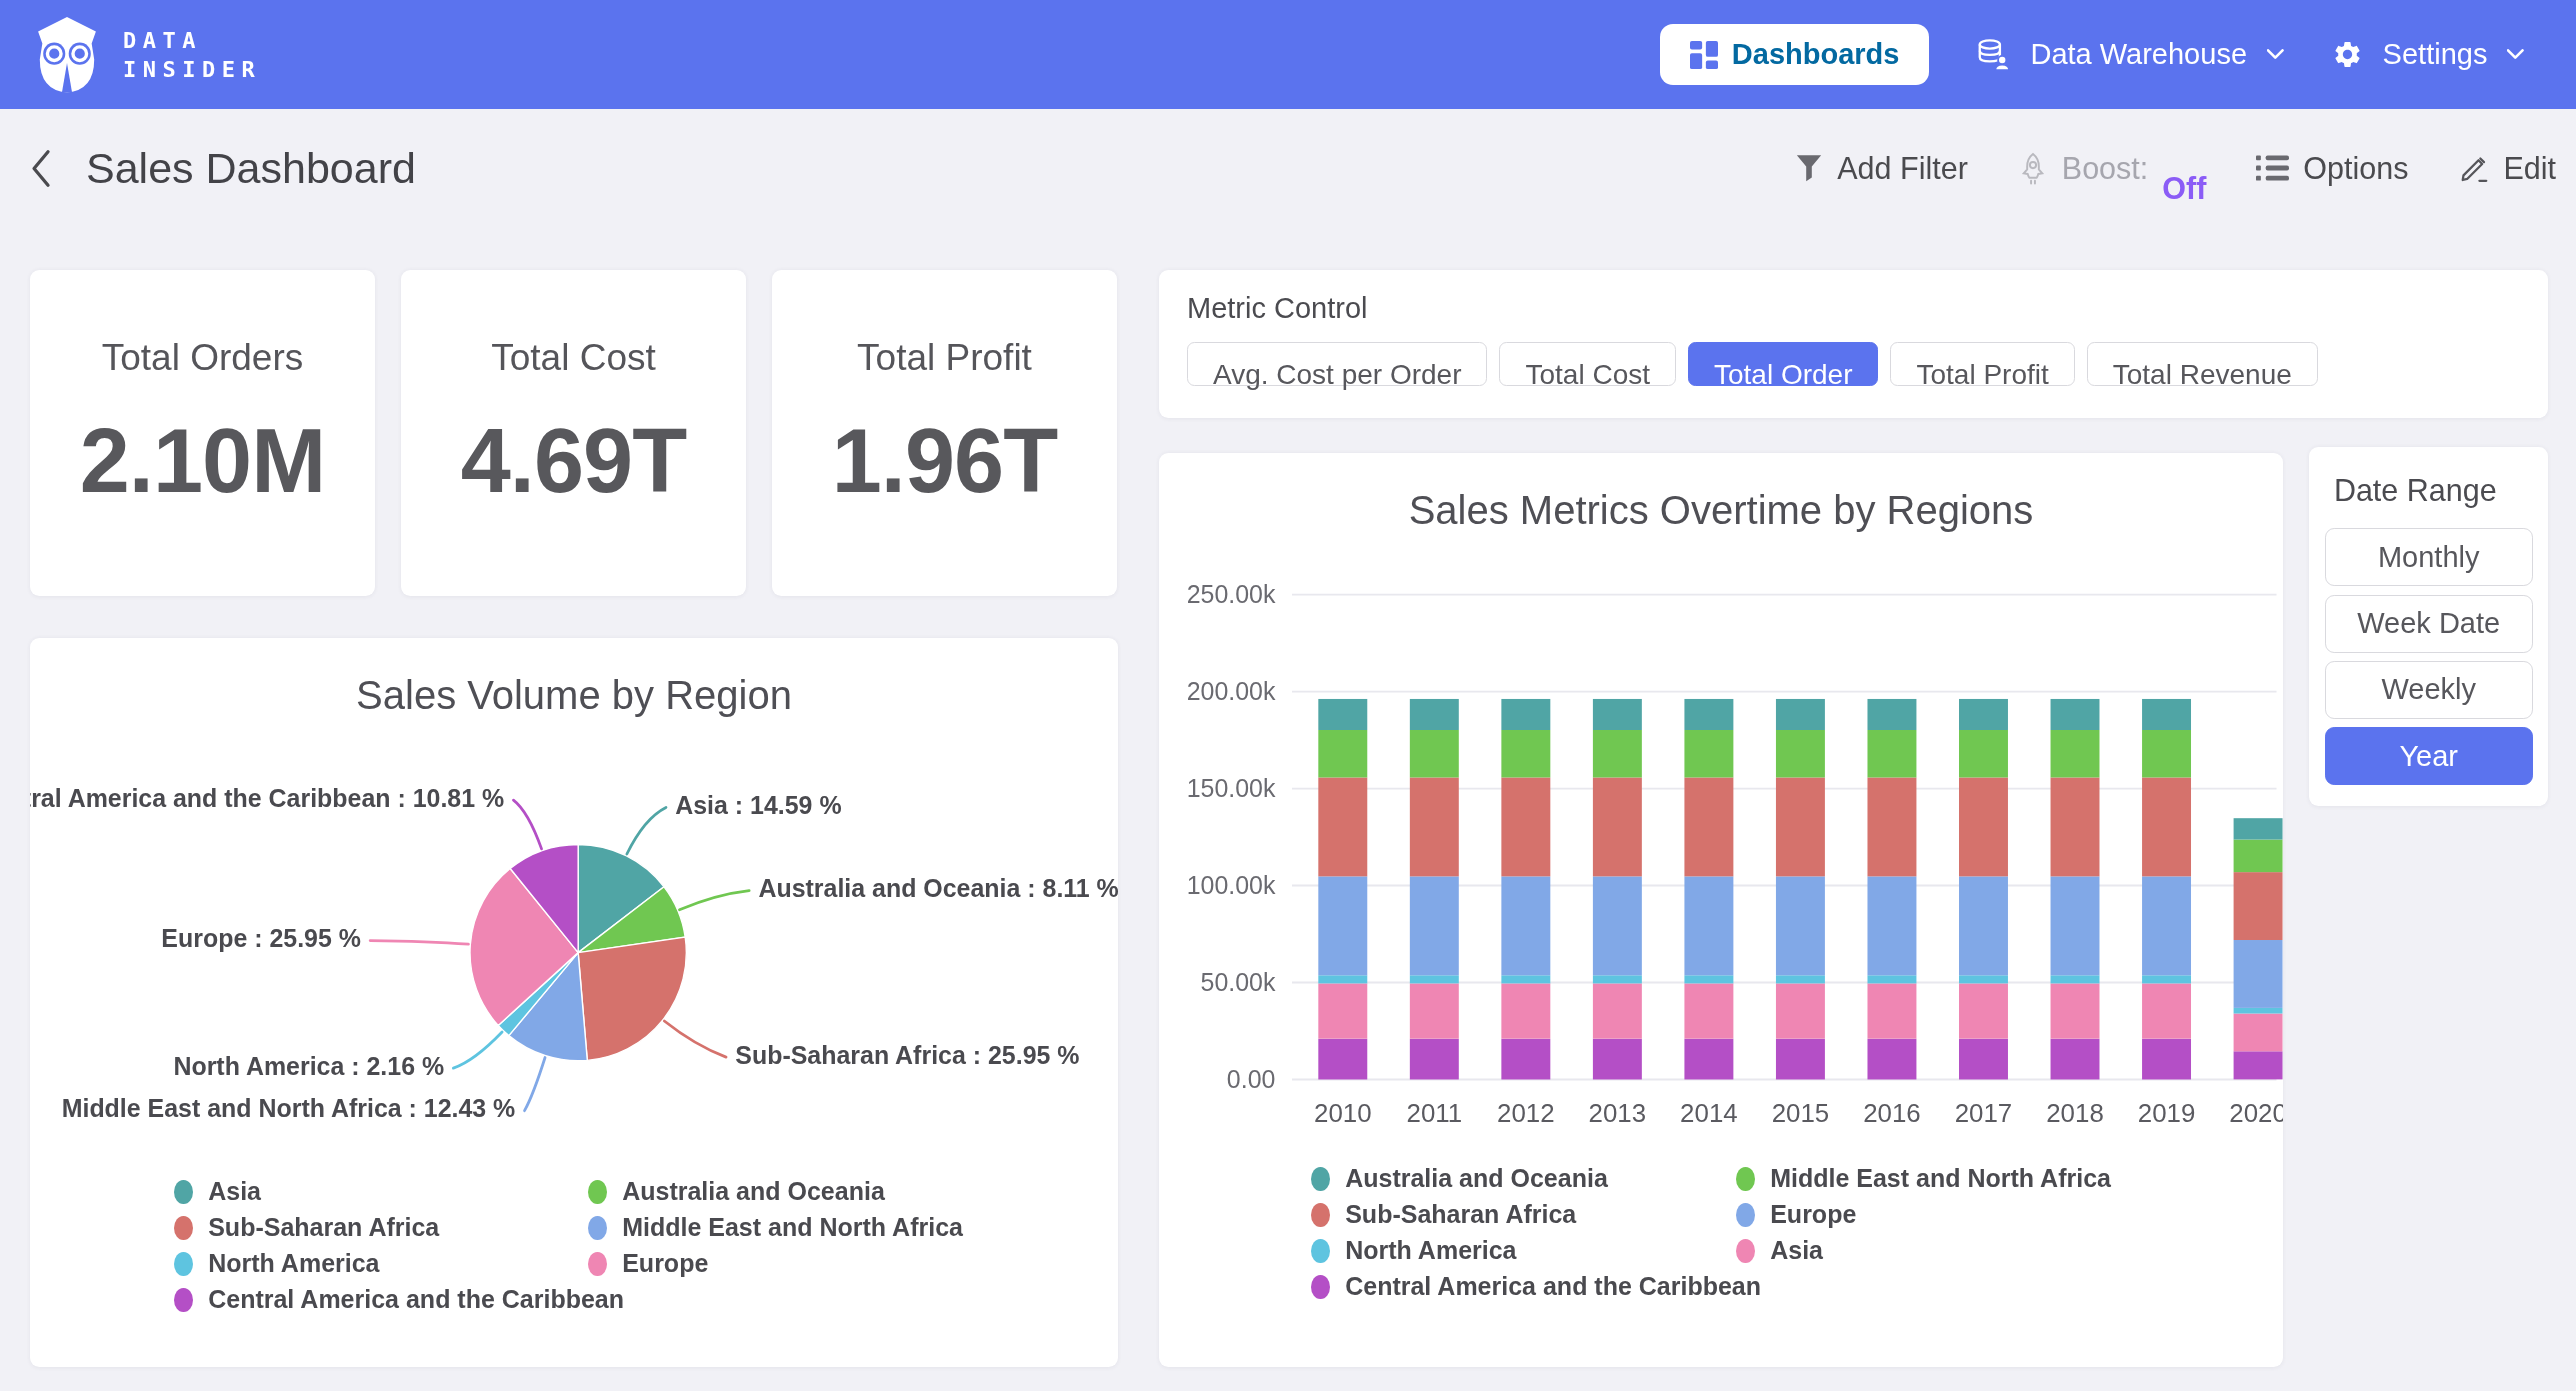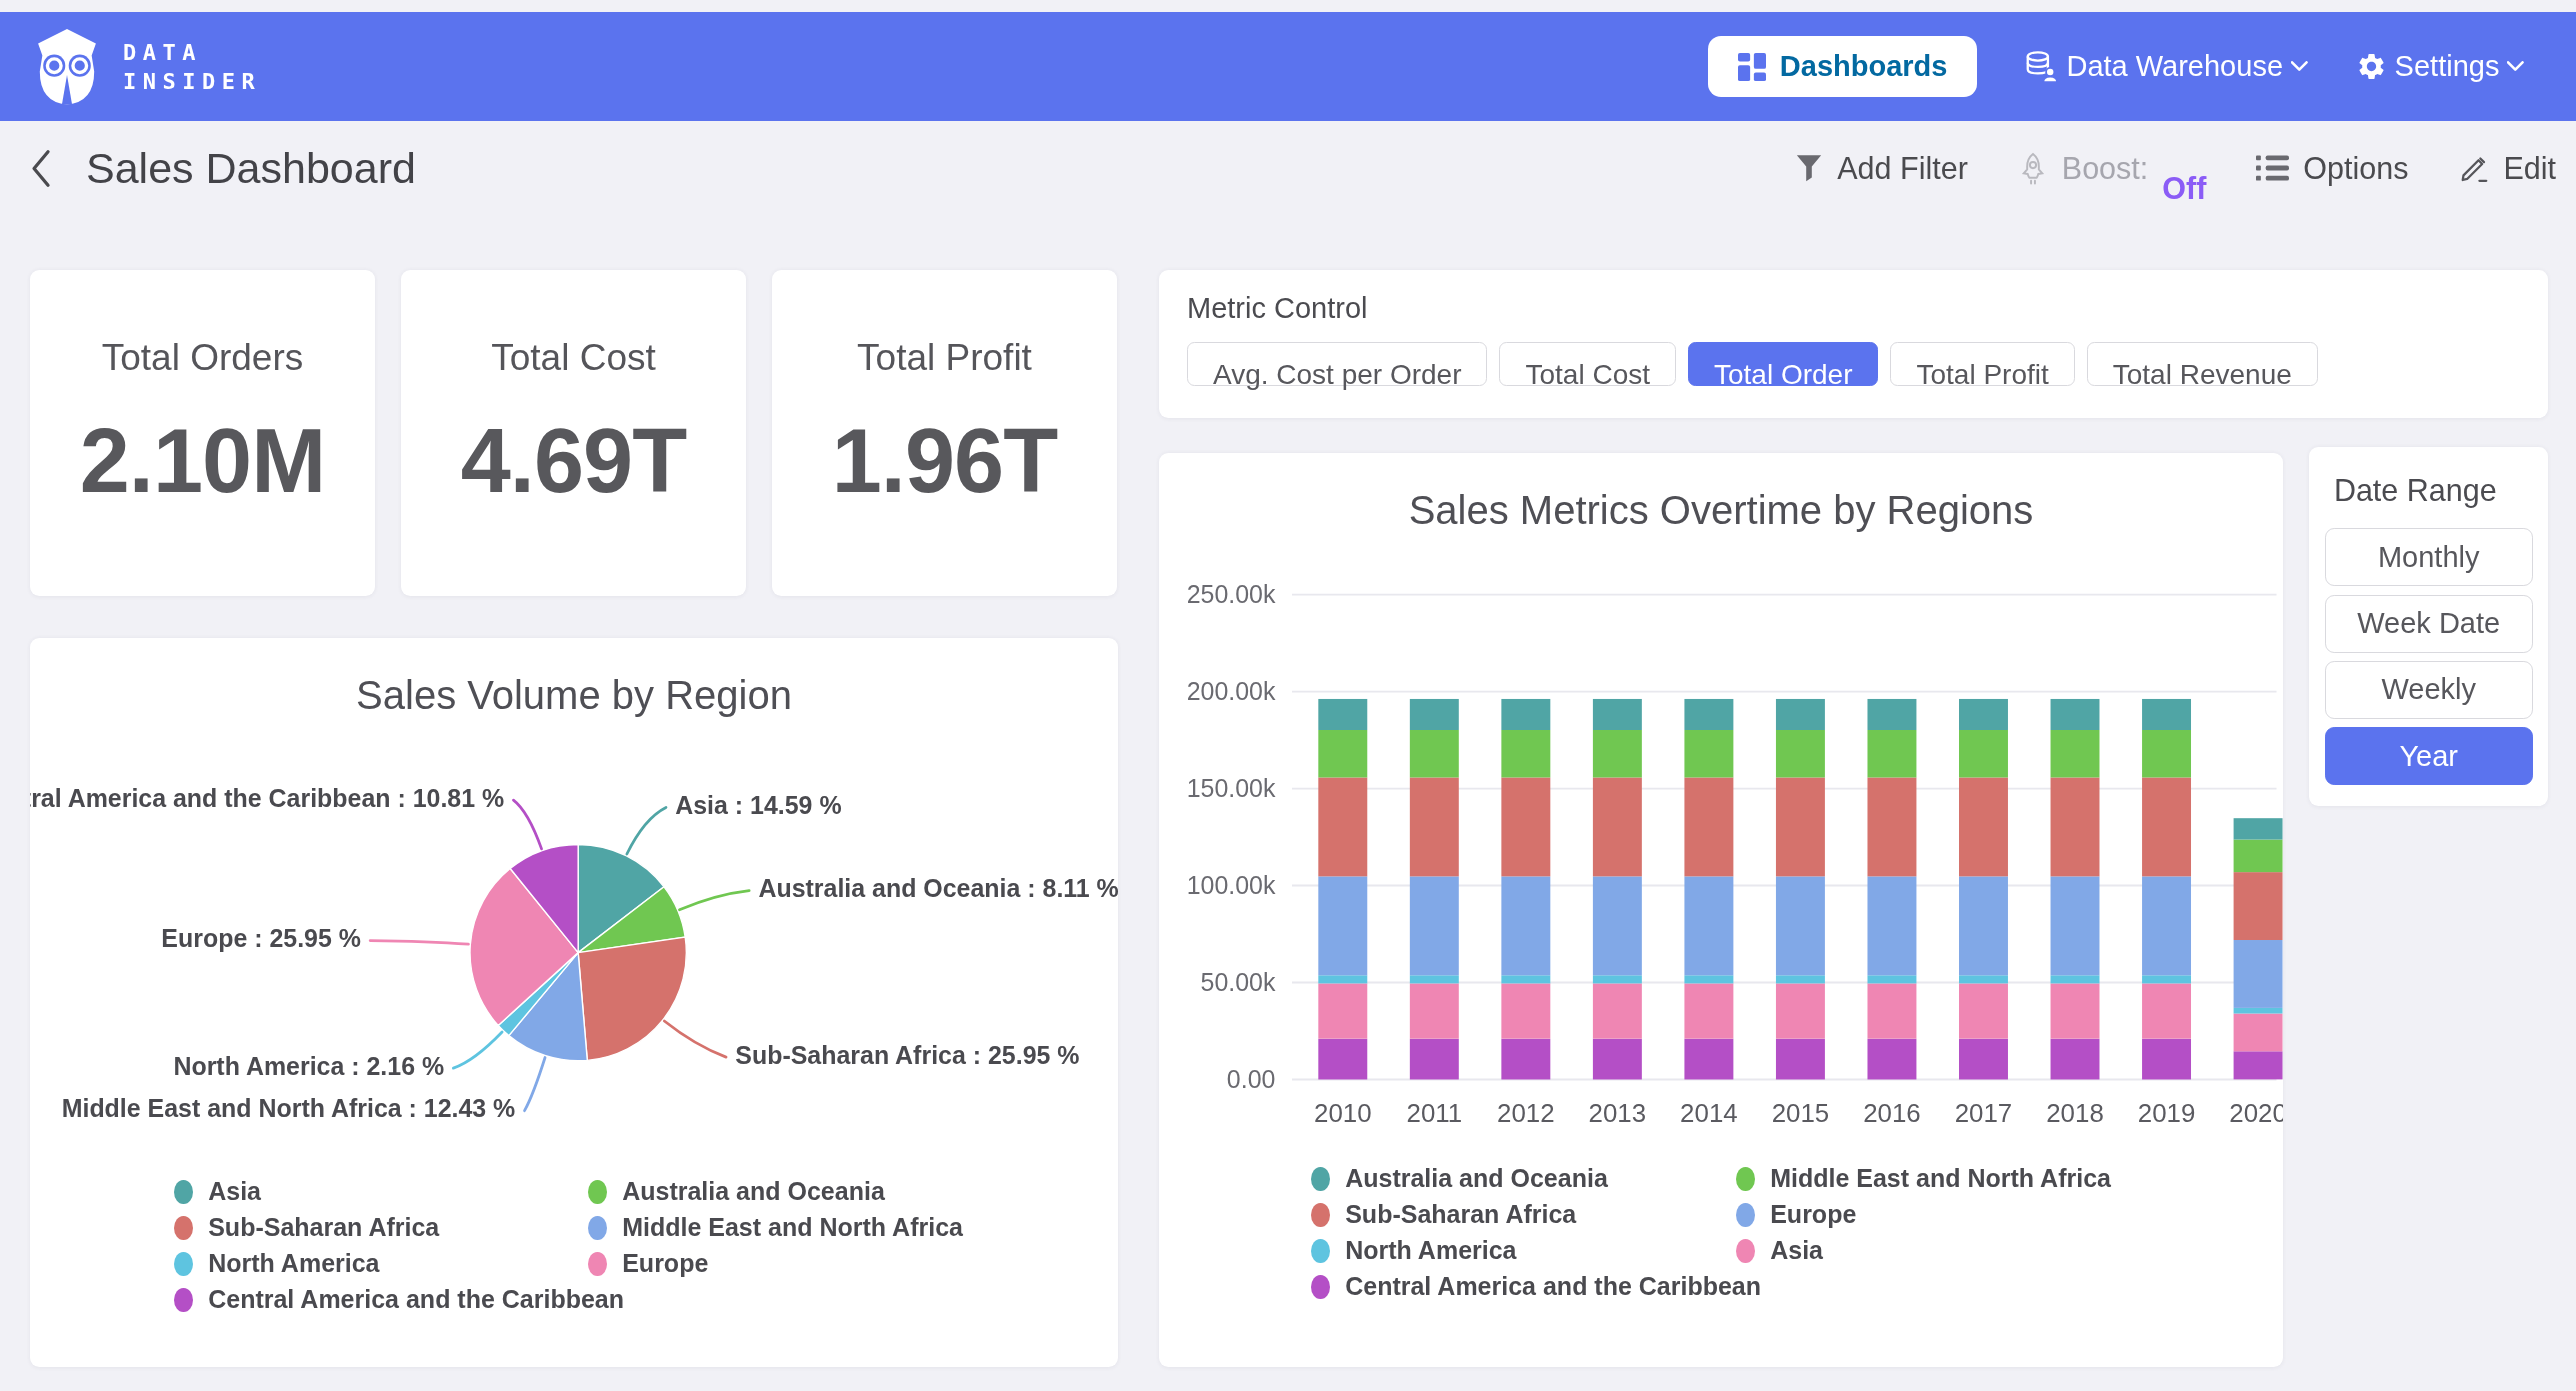--- a/index.html
+++ b/index.html
@@ -6,37 +6,37 @@
   html, body { width: 2576px; height: 1391px; overflow: hidden; }
   body {
     font-family: "Liberation Sans", "DejaVu Sans", sans-serif;
     background: #f1f1f6;
     position: relative;
     color: #4a4a4f;
   }
 
   
   .topnav {
-    position: absolute; left: 0; top: 12px; width: 2576px; height: 109px;
+    position: absolute; left: 0; top: 0; width: 2576px; height: 109px;
     background: #5b73ee; display: flex; align-items: center;
     padding: 0 52px 0 33px;
   }
   .brand { display: flex; align-items: center; gap: 22px; }
   .brand-text {
     color: #fff; font-family: "DejaVu Sans Mono", "Liberation Mono", monospace;
     font-weight: bold; font-size: 22px; letter-spacing: 6.5px; line-height: 29px;
   }
   .nav-right { margin-left: auto; display: flex; align-items: center; gap: 48px; }
   .nav-pill {
     background: #fff; color: #0369a1; height: 61px; border-radius: 13px;
     display: flex; align-items: center; gap: 14px; padding: 0 30px;
     font-size: 29px; font-weight: bold; cursor: pointer;
   }
   .nav-item {
-    display: flex; align-items: center; gap: 8px; color: #fff;
+    display: flex; align-items: center; gap: 20px; color: #fff;
     font-size: 29px; cursor: pointer;
   }
 
   
   .page-head {
     position: absolute; left: 0; top: 109px; width: 2576px; height: 118px;
     display: flex; align-items: center; padding: 0 20px;
   }
   .back-btn { background: none; border: none; cursor: pointer; display: flex; align-items: center; padding: 5.5px; }
   .page-title { font-size: 43px; font-weight: 500; color: #434348; margin-left: 24px; }

